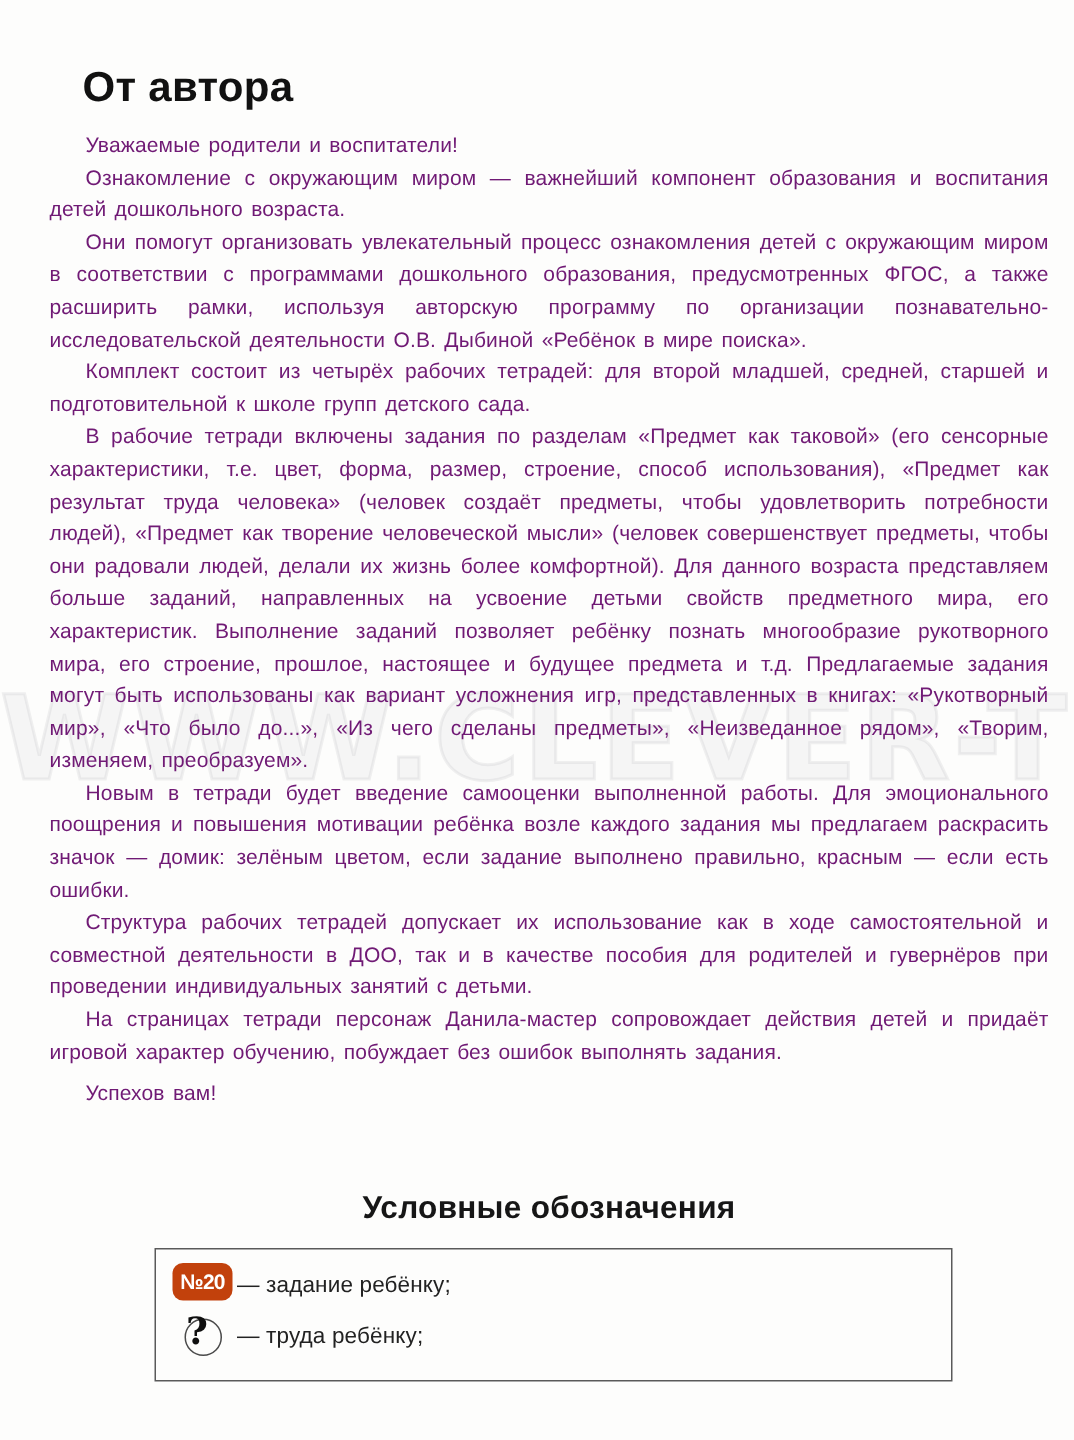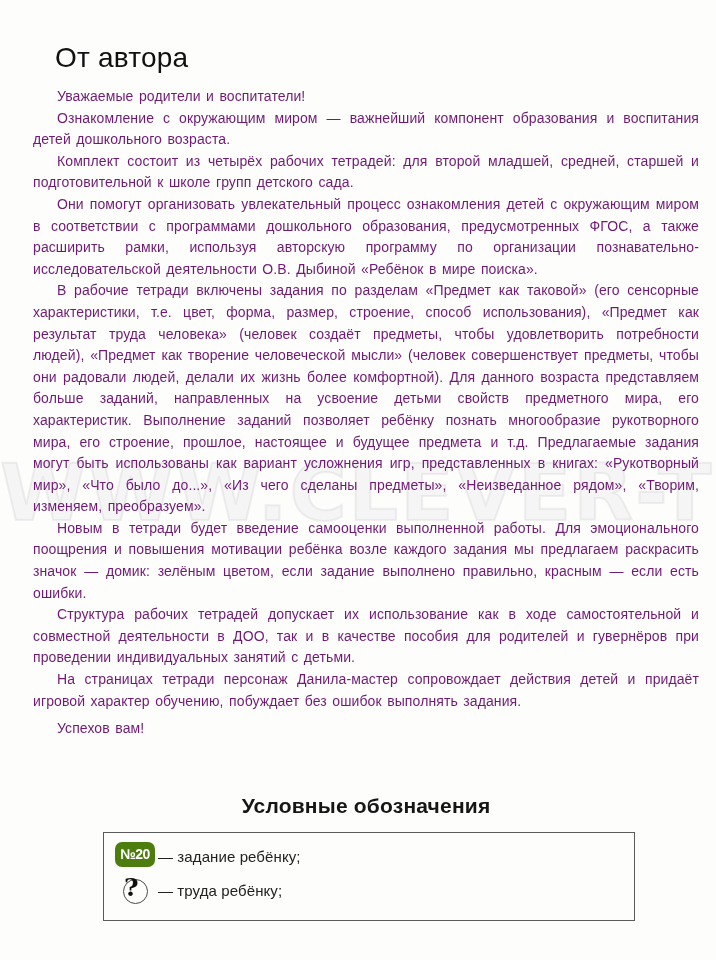--- a/index.html
+++ b/index.html
@@ -13,21 +13,21 @@
     font-family: "Liberation Sans", sans-serif;
     color: #1e1e1e;
   }
   .content {
     position: relative;
     z-index: 2;
     padding: 42px 17px 0 33px;
   }
   .page-title {
     font-size: 28px;
-    font-weight: normal;
+    font-weight: bold;
     color: #111;
     margin: 0 0 12px 22px;
     letter-spacing: 0.2px;
   }
   .article p {
     margin: 0;
     font-size: 14px;
     line-height: 21.6px;
     text-align: justify;
     text-indent: 24px;
@@ -75,21 +75,21 @@
     color: #222;
     padding-left: 23px;
     text-indent: -23px;
     margin-top: 5px;
     letter-spacing: 0.1px;
     text-align: center;
   }
   .badge-no20 {
     min-width: 34px;
     height: 25px;
-    background: #4d7c0f;
+    background: #c2410c;
     border-radius: 7px;
     color: #ffffff;
     font-weight: bold;
     font-size: 14px;
     display: flex;
     align-items: center;
     justify-content: center;
     padding: 0 3px;
     letter-spacing: -0.5px;
   }
@@ -138,22 +138,22 @@
 
   <div class="watermark">WWW.CLEVER-TOY.RU</div>
 
   <div class="content">
 
     <h1 class="page-title">От автора</h1>
 
     <div class="article">
       <p>Уважаемые родители и воспитатели!</p>
       <p>Ознакомление с окружающим миром — важнейший компонент образования и воспитания детей дошкольного возраста.</p>
+      <p>Они помогут организовать увлекательный процесс ознакомления детей с окружающим миром в соответствии с программами дошкольного образования, предусмотренных ФГОС, а также расширить рамки, используя авторскую программу по организации познавательно-исследовательской деятельности О.В. Дыбиной «Ребёнок в мире поиска».</p>
       <p>Комплект состоит из четырёх рабочих тетрадей: для второй младшей, средней, старшей и подготовительной к школе групп детского сада.</p>
-      <p>Они помогут организовать увлекательный процесс ознакомления детей с окружающим миром в соответствии с программами дошкольного образования, предусмотренных ФГОС, а также расширить рамки, используя авторскую программу по организации познавательно-исследовательской деятельности О.В. Дыбиной «Ребёнок в мире поиска».</p>
       <p>В рабочие тетради включены задания по разделам «Предмет как таковой» (его сенсорные характеристики, т.е. цвет, форма, размер, строение, способ использования), «Предмет как результат труда человека» (человек создаёт предметы, чтобы удовлетворить потребности людей), «Предмет как творение человеческой мысли» (человек совершенствует предметы, чтобы они радовали людей, делали их жизнь более комфортной). Для данного возраста представляем больше заданий, направленных на усвоение детьми свойств предметного мира, его характеристик. Выполнение заданий позволяет ребёнку познать многообразие рукотворного мира, его строение, прошлое, настоящее и будущее предмета и т.д. Предлагаемые задания могут быть использованы как вариант усложнения игр, представленных в книгах: «Рукотворный мир», «Что было до...», «Из чего сделаны предметы», «Неизведанное рядом», «Творим, изменяем, преобразуем».</p>
       <p>Новым в тетради будет введение самооценки выполненной работы. Для эмоционального поощрения и повышения мотивации ребёнка возле каждого задания мы предлагаем раскрасить значок — домик: зелёным цветом, если задание выполнено правильно, красным — если есть ошибки.</p>
       <p>Структура рабочих тетрадей допускает их использование как в ходе самостоятельной и совместной деятельности в ДОО, так и в качестве пособия для родителей и гувернёров при проведении индивидуальных занятий с детьми.</p>
       <p>На страницах тетради персонаж Данила-мастер сопровождает действия детей и придаёт игровой характер обучению, побуждает без ошибок выполнять задания.</p>
       <p class="closing">Успехов вам!</p>
     </div>
 
     <div class="legend-heading">Условные обозначения</div>
 
     <div class="legend-box">

